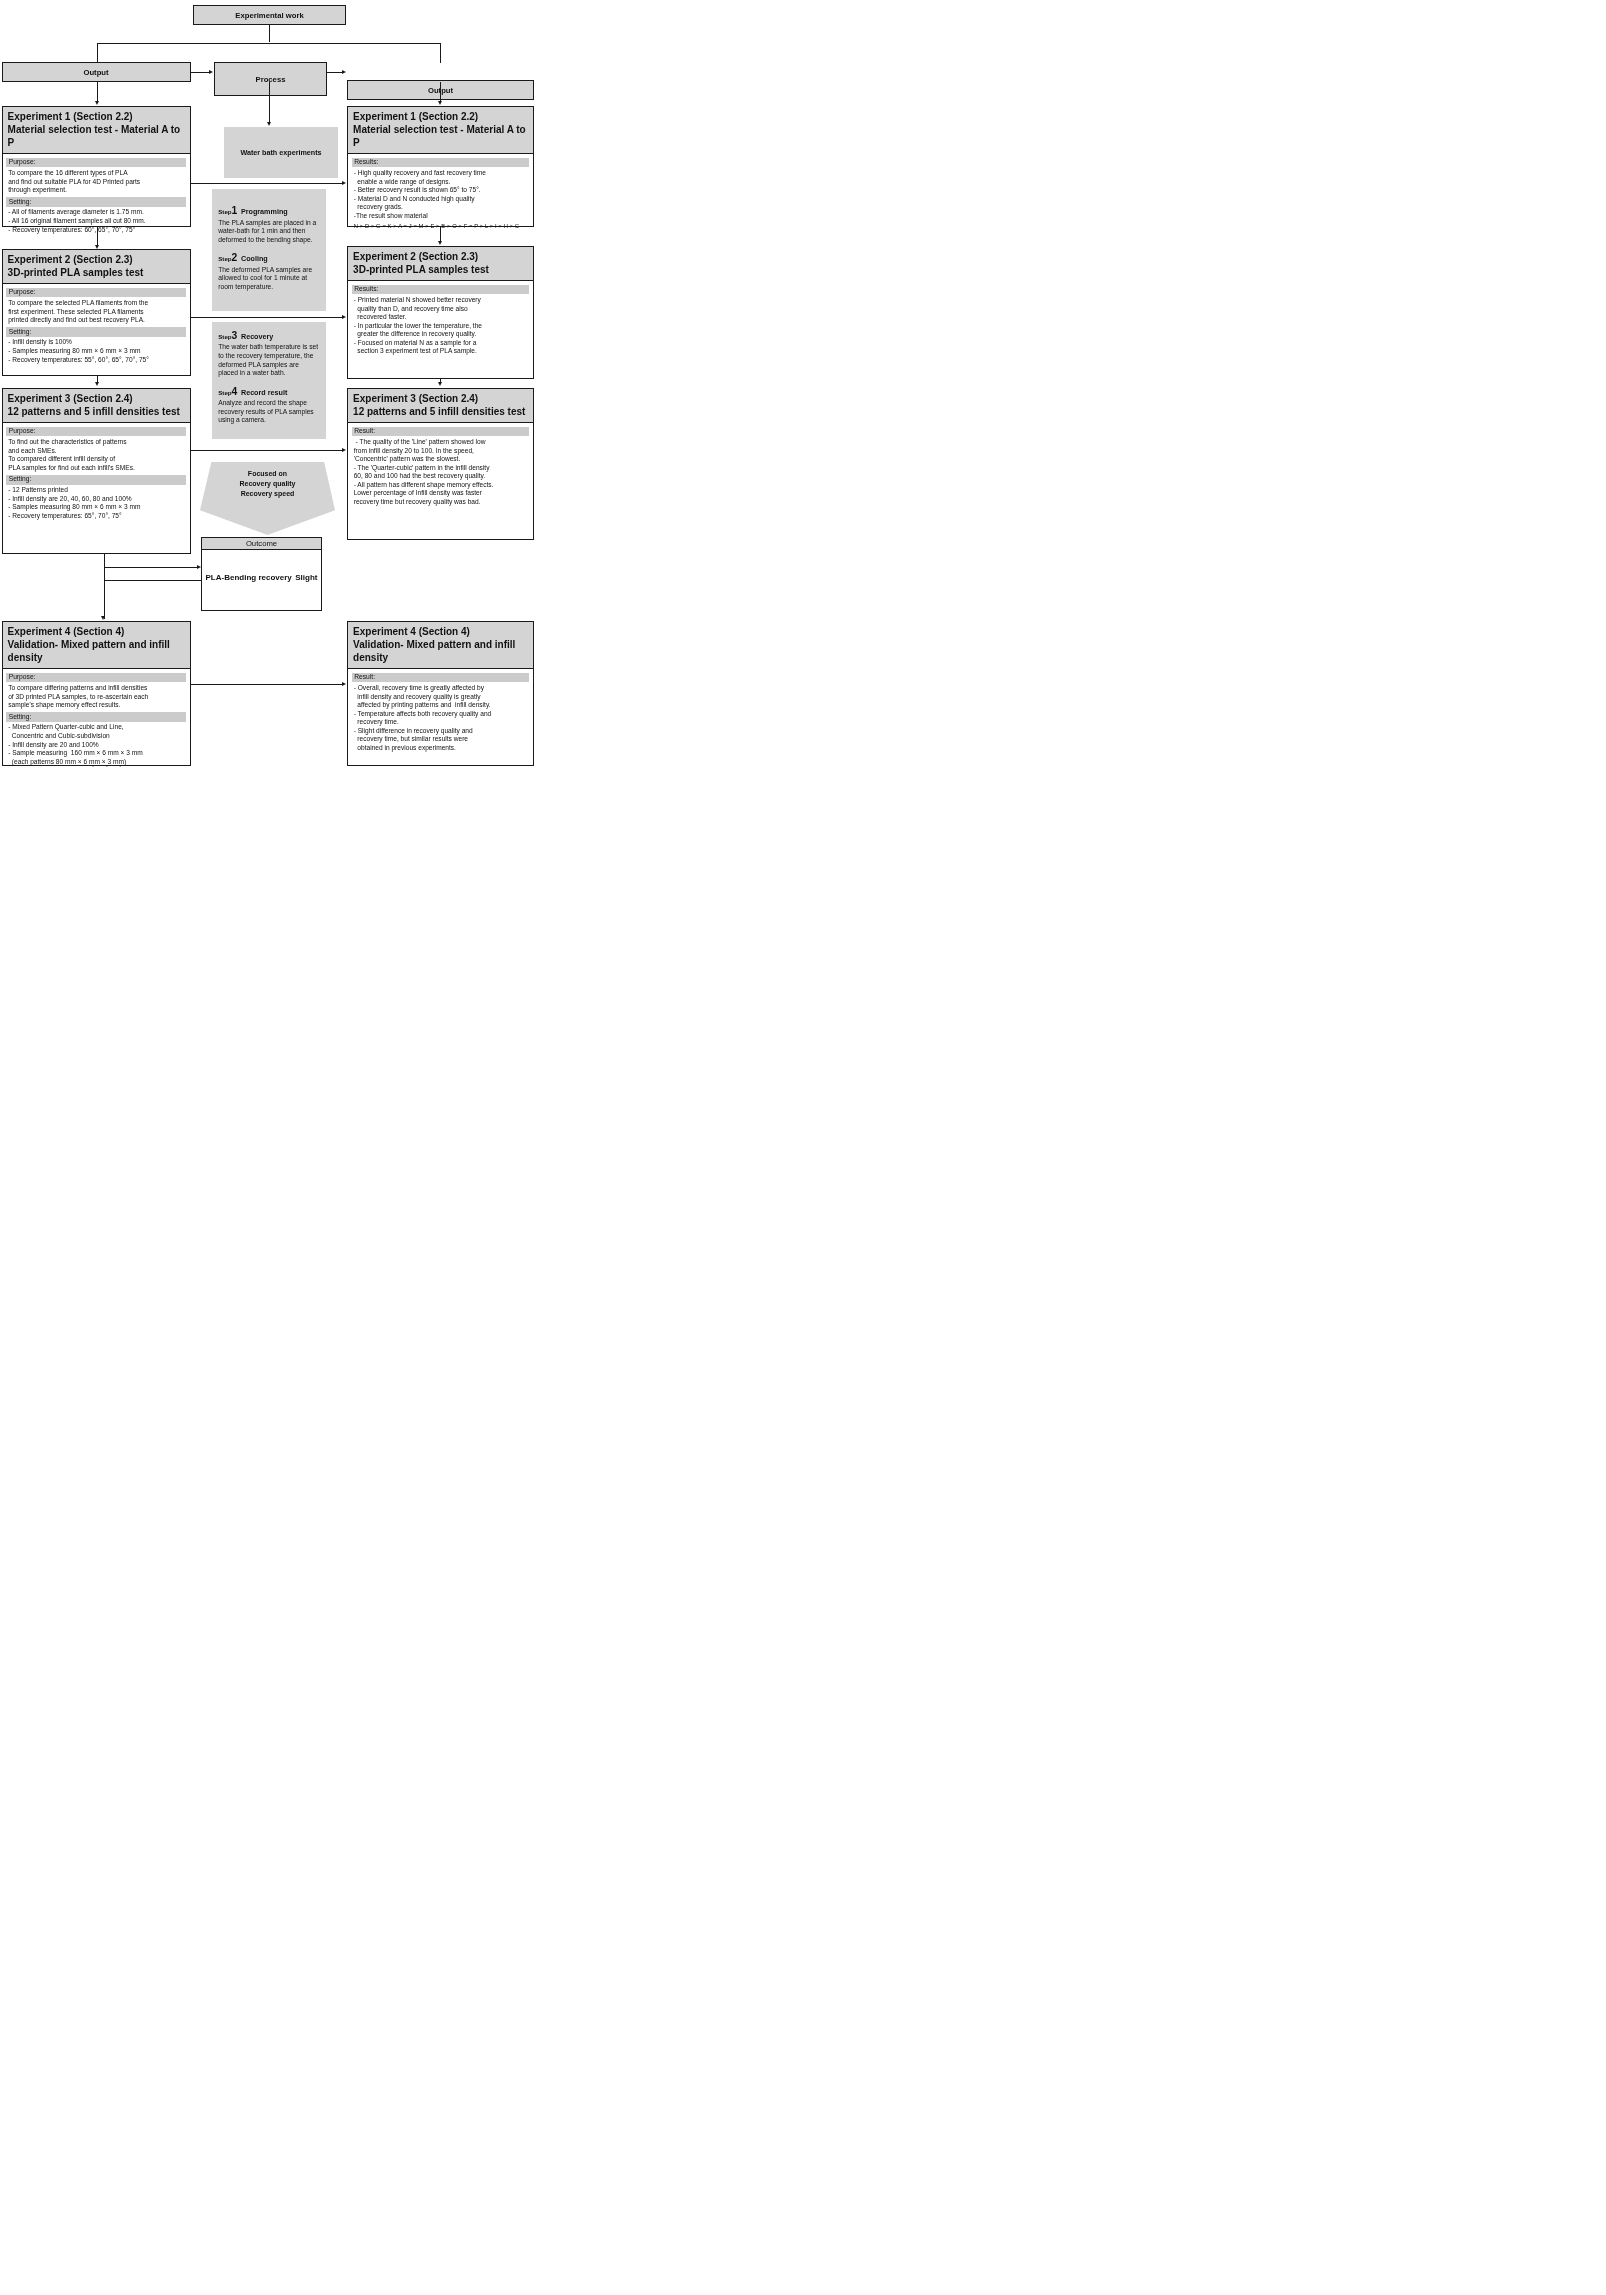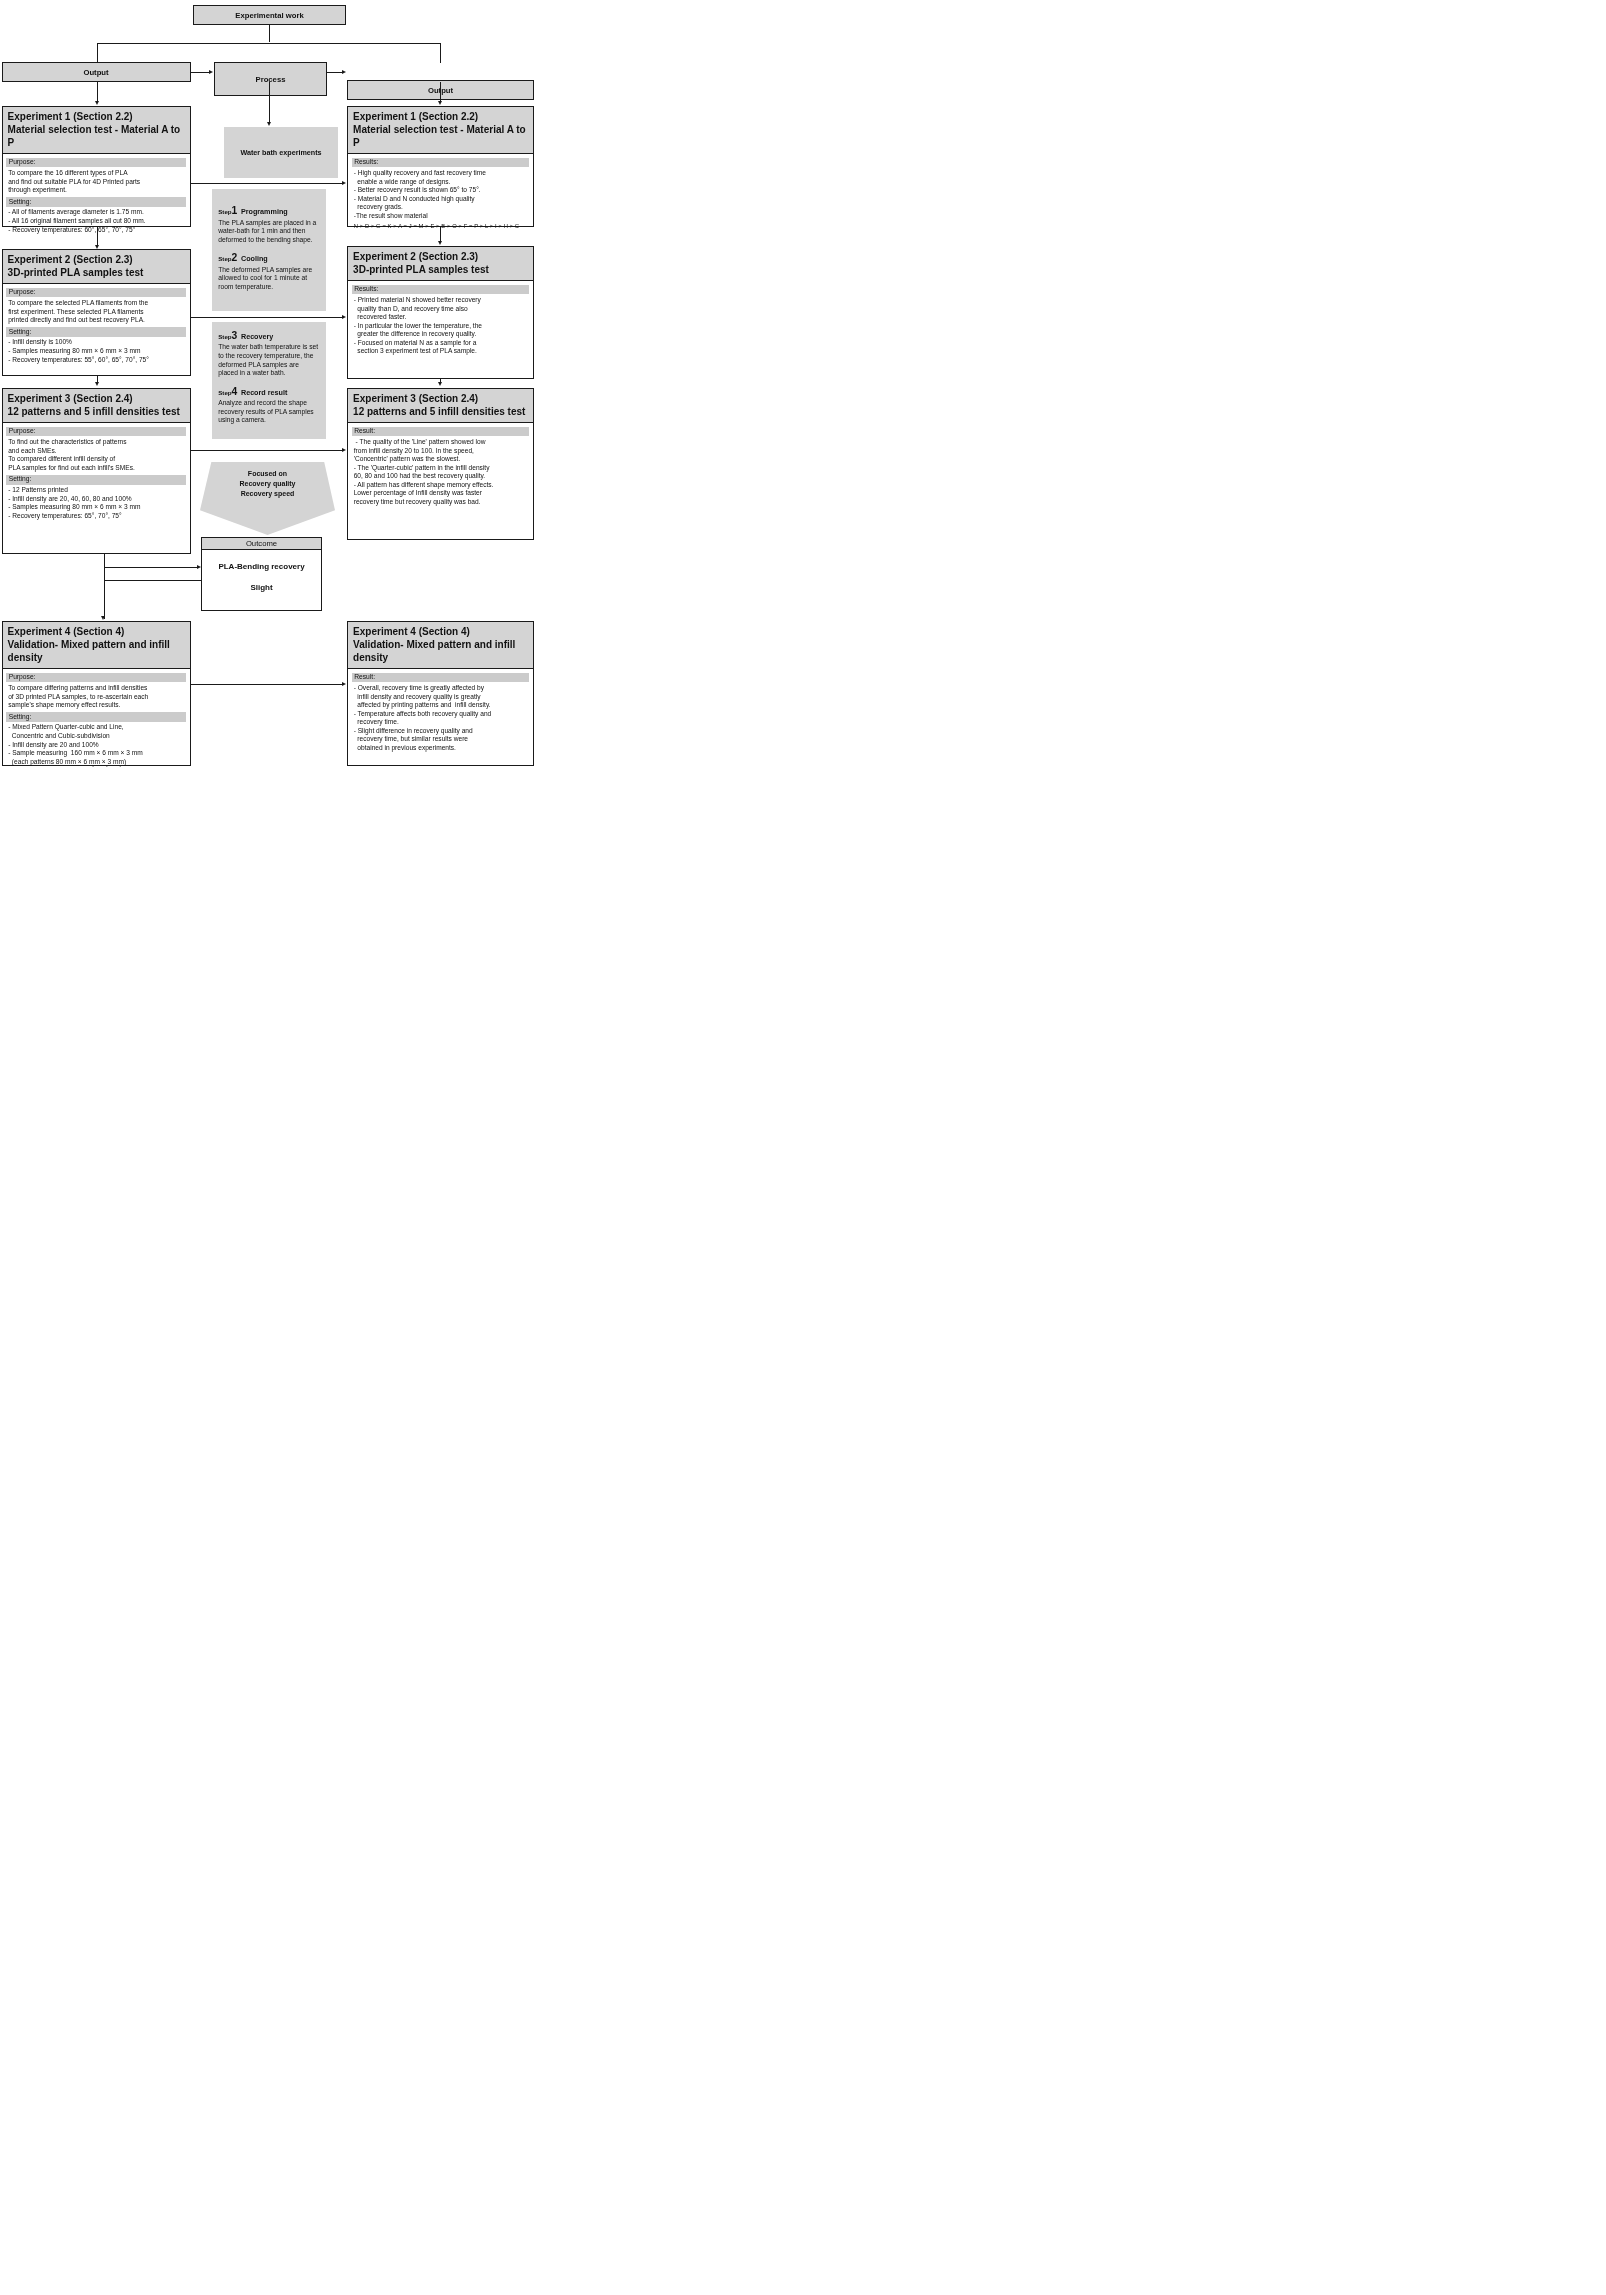--- a/index.html
+++ b/index.html
@@ -37,21 +37,21 @@
   .step-word{font-size:6.2px;font-weight:bold;}
   .step-num{font-size:10.3px;font-weight:bold;}
   .step-title{font-size:7.2px;font-weight:bold;margin-left:3.6px;text-align:center;}
   .step-body{margin-bottom:7.2px;}
   .chevron{position:absolute;background:var(--box_fill);
     clip-path:polygon(8.4% 0,92% 0,100% 66%,50% 100%,0 66%);
     text-align:center;font-weight:bold;font-size:7px;line-height:1.4;box-sizing:border-box;padding-top:7.2px;}
   .outcome{position:absolute;background:var(--body_fill);border:1px solid var(--border);box-sizing:border-box;}
   .outcome-header{background:var(--box_fill);border-bottom:1px solid var(--border);
     text-align:center;font-weight:normal;font-size:7.7px;padding:1px 0;}
-  .outcome-body{display:flex;flex-direction:column;justify-content:space-evenly;align-items:center;
+  .outcome-body{display:flex;flex-direction:row;justify-content:space-evenly;align-items:center;
     height:54px;font-weight:bold;font-size:8px;}
 
   
   .hl{position:absolute;height:1px;background:var(--border);}
   .vl{position:absolute;width:1px;background:var(--border);}
   .ah-right{position:absolute;width:0;height:0;border-top:2.6px solid transparent;
     border-bottom:2.6px solid transparent;border-left:4.6px solid var(--border);}
   .ah-down{position:absolute;width:0;height:0;border-left:2.6px solid transparent;
     border-right:2.6px solid transparent;border-top:4.6px solid var(--border);}
 </style>

